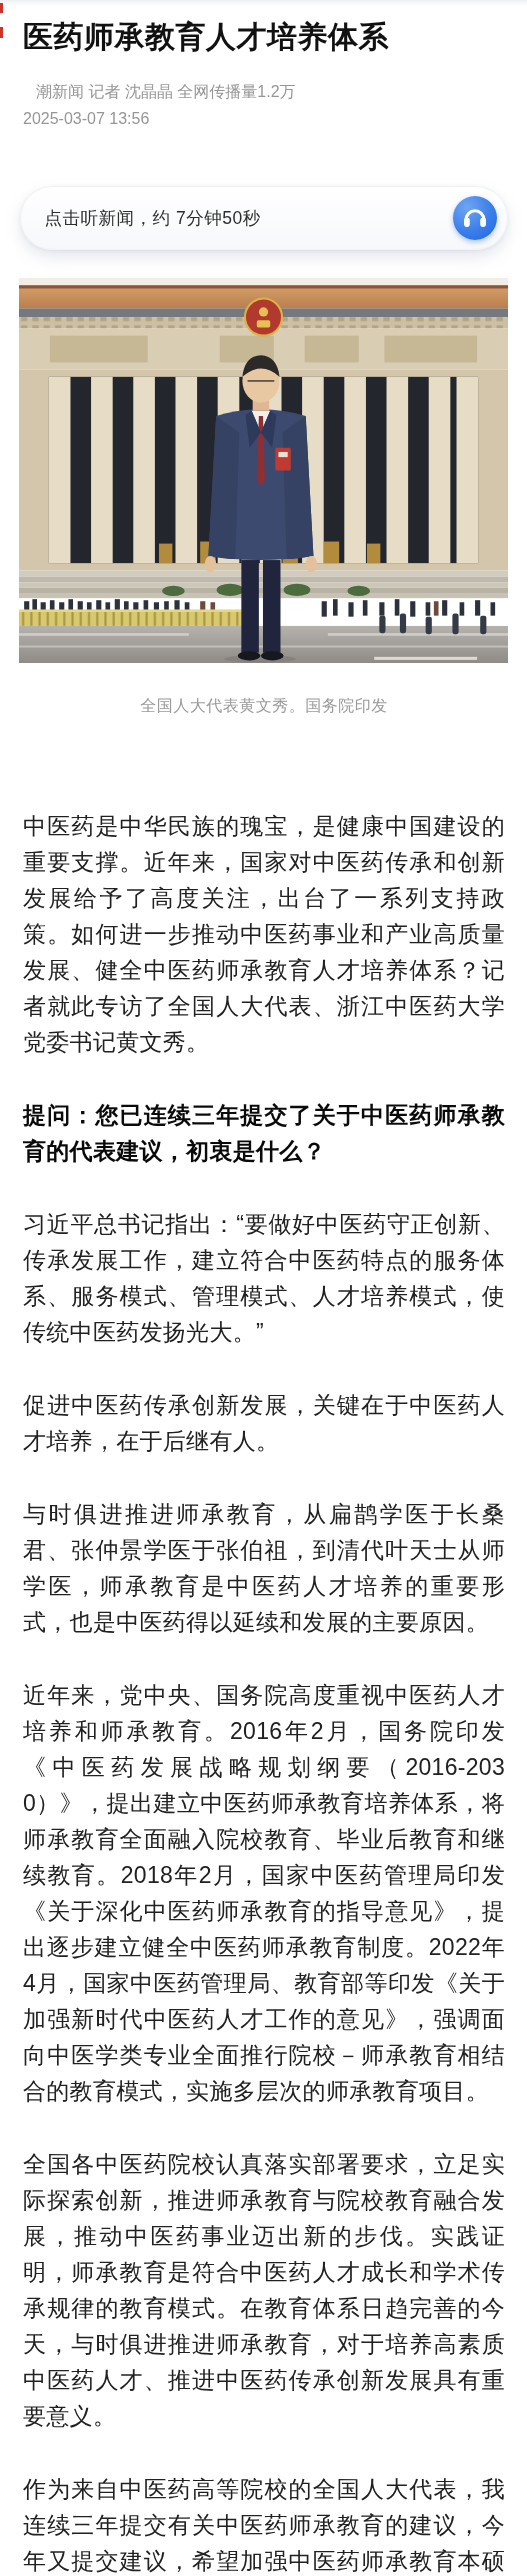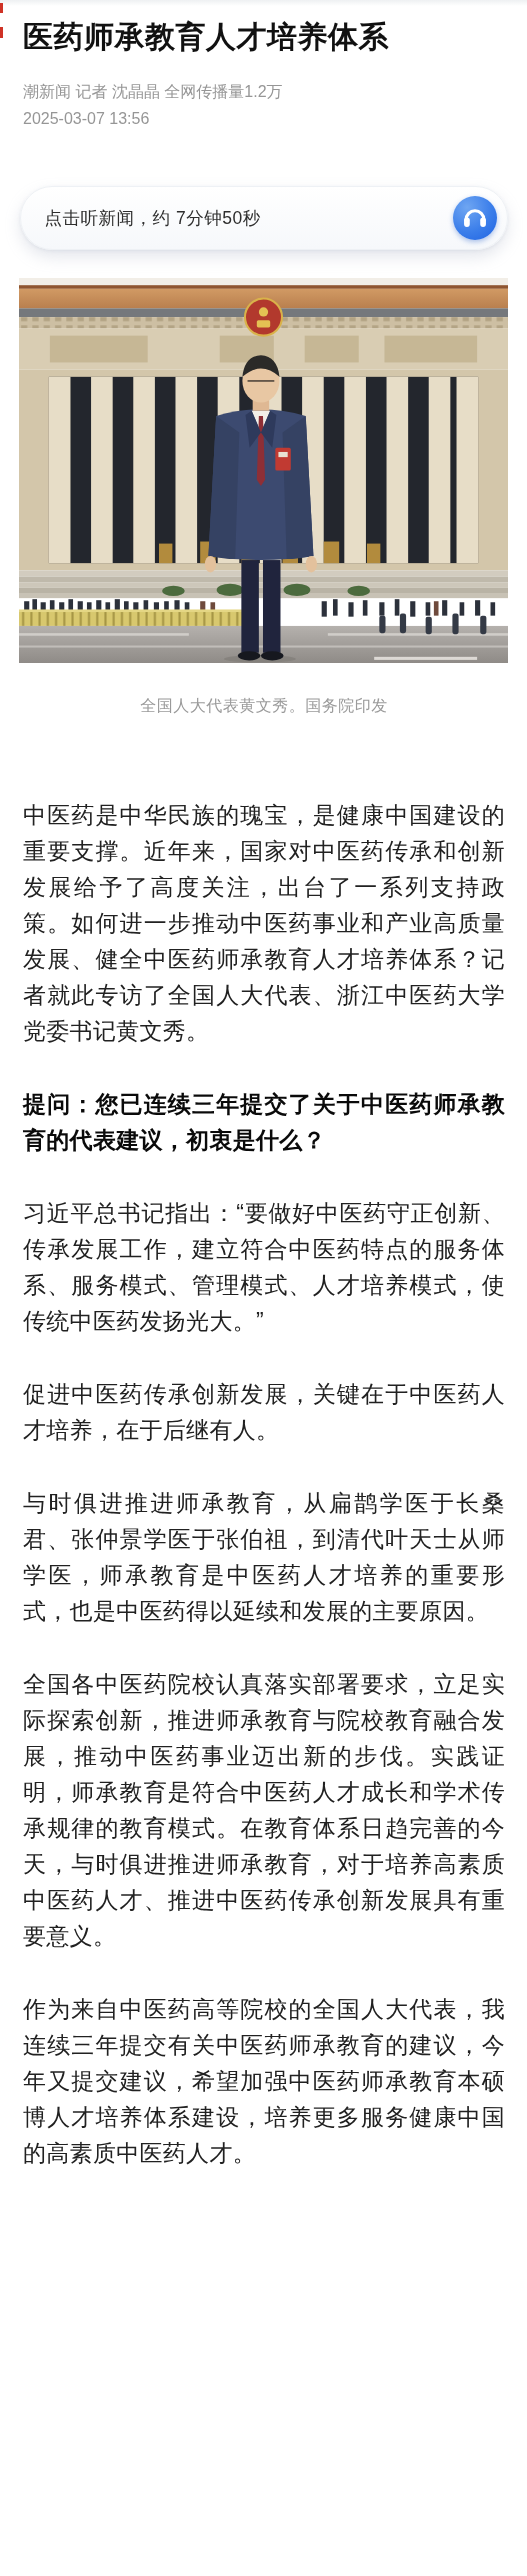--- a/index.html
+++ b/index.html
@@ -12,21 +12,21 @@
     background:linear-gradient(#eef0f2,#ffffff);}
   .red-dash{position:absolute;left:0;width:2.6px;background:#cf3226;}
   .red-dash.d1{top:3.1px;height:10.3px;}
   .red-dash.d2{top:27px;height:10.8px;}
 
   .article-title{
     margin:19.6px 23px 0;
     font-size:30px;line-height:33px;font-weight:700;color:#111;
     letter-spacing:0.5px;
   }
-  .byline{margin:30px 23px 0;font-size:16px;line-height:17.5px;color:#969696;}
+  .byline{margin:30px 36px 0;font-size:16px;line-height:17.5px;color:#969696;}
   .pub-date{margin:10.3px 23px 0;font-size:16px;line-height:17.5px;color:#969696;}
 
   .audio-bar{
     margin:58px 19.6px 0;height:64px;border-radius:33px;
     background:linear-gradient(180deg,#ffffff 0%,#f6f8fb 100%);
     border:0.5px solid #eef1f5;
     box-shadow:0 7.2px 14.4px rgba(160,170,190,.28),0 1px 3.1px rgba(160,170,190,.18);
     display:flex;align-items:center;justify-content:space-between;
     box-sizing:border-box;padding:0 10.3px 0 24px;cursor:pointer;
   }
@@ -43,21 +43,21 @@
   .photo-caption{
     margin:34px 23px 0;text-align:center;
     font-size:16px;line-height:18.5px;color:#9a9a9a;letter-spacing:0.5px;
   }
 
   .article-body{padding:77px 23px 31px;}
   .article-body p{
     margin:37px 0 0;font-size:23px;line-height:36px;color:#212121;
     text-align:justify;letter-spacing:0.3px;word-break:break-all;
   }
-  .article-body p:first-child{margin-top:5px;}
+  .article-body p:first-child{margin-top:16px;}
   .article-body p.question{font-weight:700;color:#0a0a0a;}
 </style>
 </head>
 <body>
 
 <div class="top-fade"></div>
 <div class="red-dash d1"></div>
 <div class="red-dash d2"></div>
 
 <h1 class="article-title">
@@ -241,16 +241,17 @@
 </figure>
 
 <div class="photo-caption">全国人大代表黄文秀。国务院印发</div>
 
 <div class="article-body">
     <p class="text">中医药是中华民族的瑰宝，是健康中国建设的重要支撑。近年来，国家对中医药传承和创新发展给予了高度关注，出台了一系列支持政策。如何进一步推动中医药事业和产业高质量发展、健全中医药师承教育人才培养体系？记者就此专访了全国人大代表、浙江中医药大学党委书记黄文秀。</p>
     <p class="question">提问：您已连续三年提交了关于中医药师承教育的代表建议，初衷是什么？</p>
     <p class="text">习近平总书记指出：“要做好中医药守正创新、传承发展工作，建立符合中医药特点的服务体系、服务模式、管理模式、人才培养模式，使传统中医药发扬光大。”</p>
     <p class="text">促进中医药传承创新发展，关键在于中医药人才培养，在于后继有人。</p>
     <p class="text">与时俱进推进师承教育，从扁鹊学医于长桑君、张仲景学医于张伯祖，到清代叶天士从师学医，师承教育是中医药人才培养的重要形式，也是中医药得以延续和发展的主要原因。</p>
+    <p class="text">近年来，党中央、国务院高度重视中医药人才培养和师承教育。2016年2月，国务院印发《中医药发展战略规划纲要（2016-2030）》，提出建立中医药师承教育培养体系，将师承教育全面融入院校教育、毕业后教育和继续教育。2018年2月，国家中医药管理局印发《关于深化中医药师承教育的指导意见》，提出逐步建立健全中医药师承教育制度。2022年4月，国家中医药管理局、教育部等印发《关于加强新时代中医药人才工作的意见》，强调面向中医学类专业全面推行院校－师承教育相结合的教育模式，实施多层次的师承教育项目。</p>
     <p class="text">全国各中医药院校认真落实部署要求，立足实际探索创新，推进师承教育与院校教育融合发展，推动中医药事业迈出新的步伐。实践证明，师承教育是符合中医药人才成长和学术传承规律的教育模式。在教育体系日趋完善的今天，与时俱进推进师承教育，对于培养高素质中医药人才、推进中医药传承创新发展具有重要意义。</p>
     <p class="text">作为来自中医药高等院校的全国人大代表，我连续三年提交有关中医药师承教育的建议，今年又提交建议，希望加强中医药师承教育本硕博人才培养体系建设，培养更多服务健康中国的高素质中医药人才。</p>
   </div>
 
 
 </body></html>

